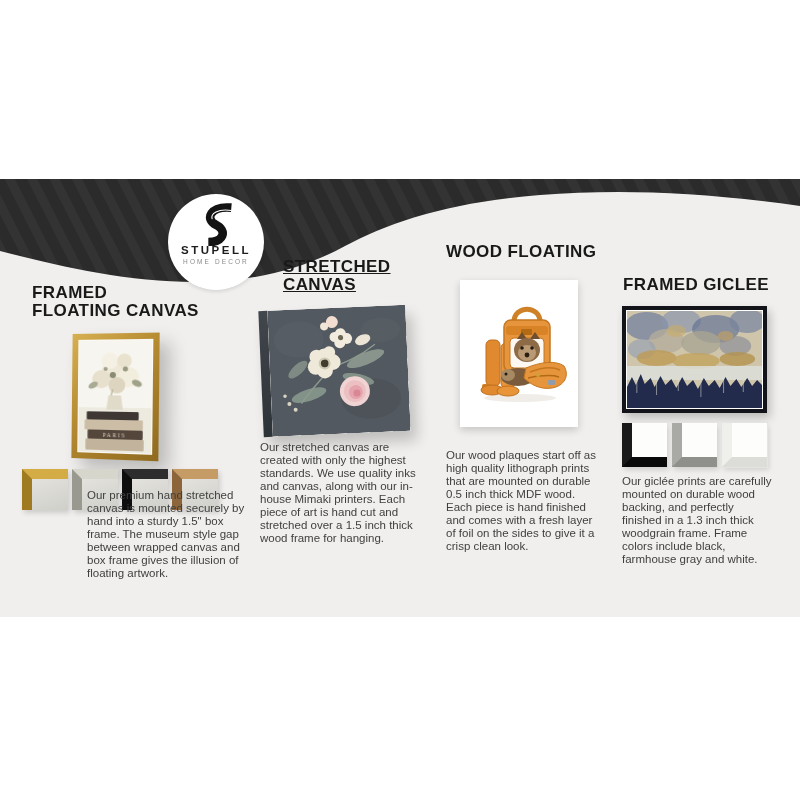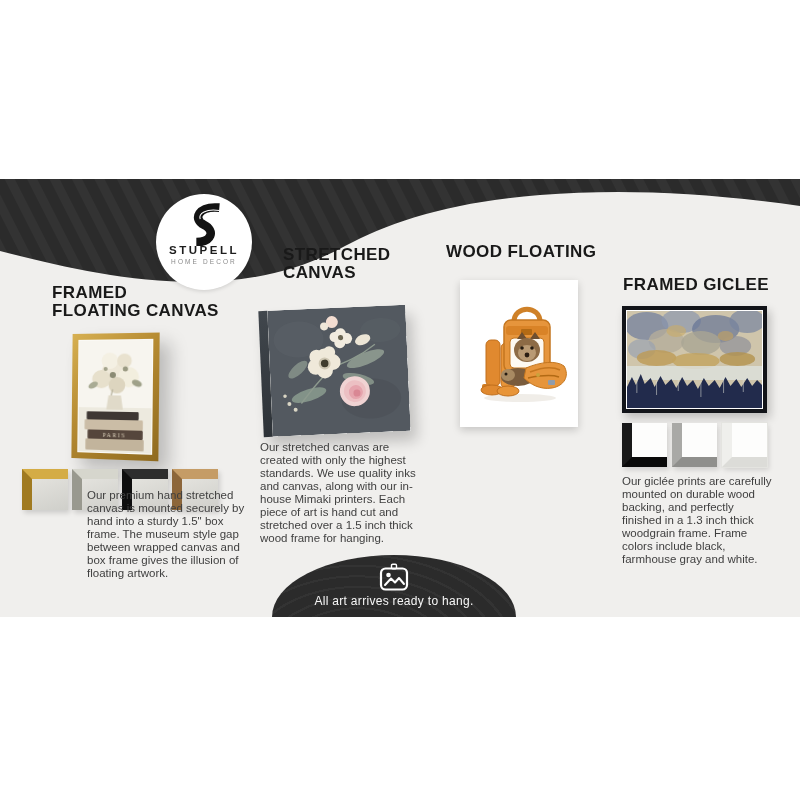--- a/index.html
+++ b/index.html
@@ -2,21 +2,21 @@
 <html><head>
 <meta charset="utf-8">
 <style>
   html,body{margin:0;padding:0;background:#fff;}
   .stage{position:relative;width:800px;height:800px;background:#ffffff;overflow:hidden;
          font-family:"Liberation Sans", sans-serif;}
   
   .gray-panel{position:absolute;left:0;top:179px;width:800px;height:438px;background:#f0efed;}
   .band-svg{position:absolute;left:0;top:170px;width:800px;height:130px;display:block;}
   
-  .logo{position:absolute;left:156px;top:194px;width:96px;height:96px;border-radius:50%;
+  .logo{position:absolute;left:168px;top:194px;width:96px;height:96px;border-radius:50%;
         background:#ffffff;text-align:center;box-shadow:0 1px 4px rgba(0,0,0,.15);}
   .logo-s{display:block;margin:6px auto 0 auto;}
   .logo-name{font-size:11.5px;font-weight:700;letter-spacing:2.5px;color:#1d1d1d;margin-top:-2px;}
   .logo-tagline{font-size:6.5px;letter-spacing:2.1px;color:#8a8a8a;margin-top:2px;}
   
   .title{position:absolute;margin:0;font-size:17px;line-height:17.5px;font-weight:700;
          color:#191919;letter-spacing:.4px;white-space:pre-line;}
   .para{position:absolute;margin:0;font-size:11.5px;line-height:13px;color:#3f3f3f;}
   
   .float-frame{position:absolute;left:72px;top:334px;width:86px;height:124px;
@@ -84,21 +84,21 @@
     <svg class="logo-s" width="46" height="46" viewBox="0 0 48 48">
       <path d="M40,8 C18,6 12,20 24,26 C36,32 32,44 16,44" fill="none" stroke="#131313" stroke-width="9"></path>
       <path d="M40,11 C26,9 18,14 20,20" fill="none" stroke="#ffffff" stroke-width="1.1"></path>
       <path d="M41,14 C30,12 24,15 24,20.5" fill="none" stroke="#ffffff" stroke-width="0.9"></path>
       <path d="M42,17 C33,15 28,17 27.5,21" fill="none" stroke="#ffffff" stroke-width="0.9"></path>
     </svg>
     <div class="logo-name">STUPELL</div>
     <div class="logo-tagline">HOME DECOR</div>
   </div>
 
-  <h2 class="title" style="left:32px;top:284px;margin-left:20px;">FRAMED
+  <h2 class="title" style="left:32px;top:284px;">FRAMED
 FLOATING CANVAS</h2>
   <div class="float-frame">
     <div class="float-inner">
       <svg viewBox="0 0 70 110" preserveAspectRatio="none">
         <rect width="70" height="110" fill="#f7f5ef"></rect>
         <rect y="66" width="70" height="44" fill="#edeadf"></rect>
         <circle cx="35" cy="32" r="13" fill="#eee8d8"></circle>
         <circle cx="22" cy="38" r="9" fill="#e7e0cc"></circle>
         <circle cx="48" cy="36" r="10" fill="#f2eede"></circle>
         <circle cx="30" cy="20" r="8" fill="#f4f0e3"></circle>
@@ -120,21 +120,21 @@
     </div>
   </div>
   <div class="swatch-row1">
     <div class="sw1 sw1-gold"></div>
     <div class="sw1 sw1-silver"></div>
     <div class="sw1 sw1-black"></div>
     <div class="sw1 sw1-bronze"></div>
   </div>
   <p class="para" style="left:39px;top:489px;width:162px;margin-left:48px;">Our premium hand stretched canvas is mounted securely by hand into a sturdy 1.5" box frame. The museum style gap between wrapped canvas and box frame gives the illusion of floating artwork.</p>
 
-  <h2 class="title" style="left:283px;top:246px;">STRETCHED
+  <h2 class="title" style="left:283px;top:258px;text-decoration:underline;">STRETCHED
 CANVAS</h2>
   <div class="canvas-wrap">
     <div class="canvas-side"></div>
     <div class="canvas-front">
       <svg viewBox="0 0 138 126" preserveAspectRatio="none">
         <rect width="138" height="126" fill="#535960"></rect>
         <ellipse cx="30" cy="30" rx="25" ry="18" fill="#5b6168" opacity=".5"></ellipse>
         <ellipse cx="100" cy="92" rx="30" ry="20" fill="#4b5057" opacity=".6"></ellipse>
         <ellipse cx="112" cy="24" rx="20" ry="12" fill="#5d636a" opacity=".4"></ellipse>
         <ellipse cx="96" cy="52" rx="20" ry="6" fill="#93a094" opacity=".85" transform="rotate(-20 96 52)"></ellipse>
@@ -199,20 +199,21 @@
       <ellipse cx="58" cy="97" rx="17" ry="9" fill="#7a5c3d"></ellipse>
       <ellipse cx="48" cy="95" rx="7" ry="6" fill="#a88a62"></ellipse>
       <circle cx="46" cy="94" r="1.5" fill="#241a10"></circle>
       <path d="M66,88 C80,82 96,80 104,86 C110,96 104,106 92,108 C80,110 70,104 64,98 Z" fill="#e6953c" stroke="#c4761f" stroke-width="1"></path>
       <path d="M70,92 C80,88 92,86 100,90" stroke="#c4761f" stroke-width="1.5" fill="none"></path>
       <path d="M68,98 C78,96 90,94 99,97" stroke="#b36a14" stroke-width="1.5" fill="none"></path>
       <rect x="88" y="100" width="7" height="5" rx="1" fill="#7f9ec0" opacity=".85"></rect>
       <circle cx="78" cy="95" r="2" fill="#caa23c"></circle>
     </svg>
   </div>
+  <p class="para" style="left:446px;top:449px;width:158px;">Our wood plaques start off as high quality lithograph prints that are mounted on durable 0.5 inch thick MDF wood. Each piece is hand finished and comes with a fresh layer of foil on the sides to give it a crisp clean look.</p>
 
   <h2 class="title" style="left:623px;top:276px;">FRAMED GICLEE</h2>
   <div class="giclee-frame">
     <div class="giclee-inner">
       <svg viewBox="0 0 137 97" preserveAspectRatio="none">
         <rect width="137" height="97" fill="#cfc5ab"></rect>
         <ellipse cx="20" cy="15" rx="22" ry="14" fill="#6d7c9c" opacity=".7"></ellipse>
         <ellipse cx="55" cy="10" rx="20" ry="12" fill="#8b97ae" opacity=".7"></ellipse>
         <ellipse cx="90" cy="18" rx="24" ry="14" fill="#5f6f94" opacity=".65"></ellipse>
         <ellipse cx="122" cy="10" rx="18" ry="12" fill="#77859f" opacity=".7"></ellipse>
@@ -238,23 +239,14 @@
       </svg>
     </div>
   </div>
   <div class="swatch-row4">
     <div class="sw4 sw4-black"></div>
     <div class="sw4 sw4-gray"></div>
     <div class="sw4 sw4-white"></div>
   </div>
   <p class="para" style="left:622px;top:475px;width:154px;">Our giclée prints are carefully mounted on durable wood backing, and perfectly finished in a 1.3 inch thick woodgrain frame. Frame colors include black, farmhouse gray and white.</p>
 
-  <div class="dome">
-    <svg class="hang-icon" width="34" height="30" viewBox="0 0 34 30">
-      <rect x="14.5" y="1.2" width="5" height="4.5" rx="1.2" fill="none" stroke="#ffffff" stroke-width="1.4"></rect>
-      <rect x="4" y="5.5" width="26" height="21" rx="4.5" fill="none" stroke="#ffffff" stroke-width="2.2"></rect>
-      <circle cx="11.5" cy="12" r="2.3" fill="#ffffff"></circle>
-      <path d="M8,22 L14,15.5 L18,19.5 L22,15 L27,21" fill="none" stroke="#ffffff" stroke-width="2" stroke-linejoin="round" stroke-linecap="round"></path>
-    </svg>
-    <div class="dome-text">All art arrives ready to hang.</div>
-  </div>
 
 </div>
 
 </body></html>

